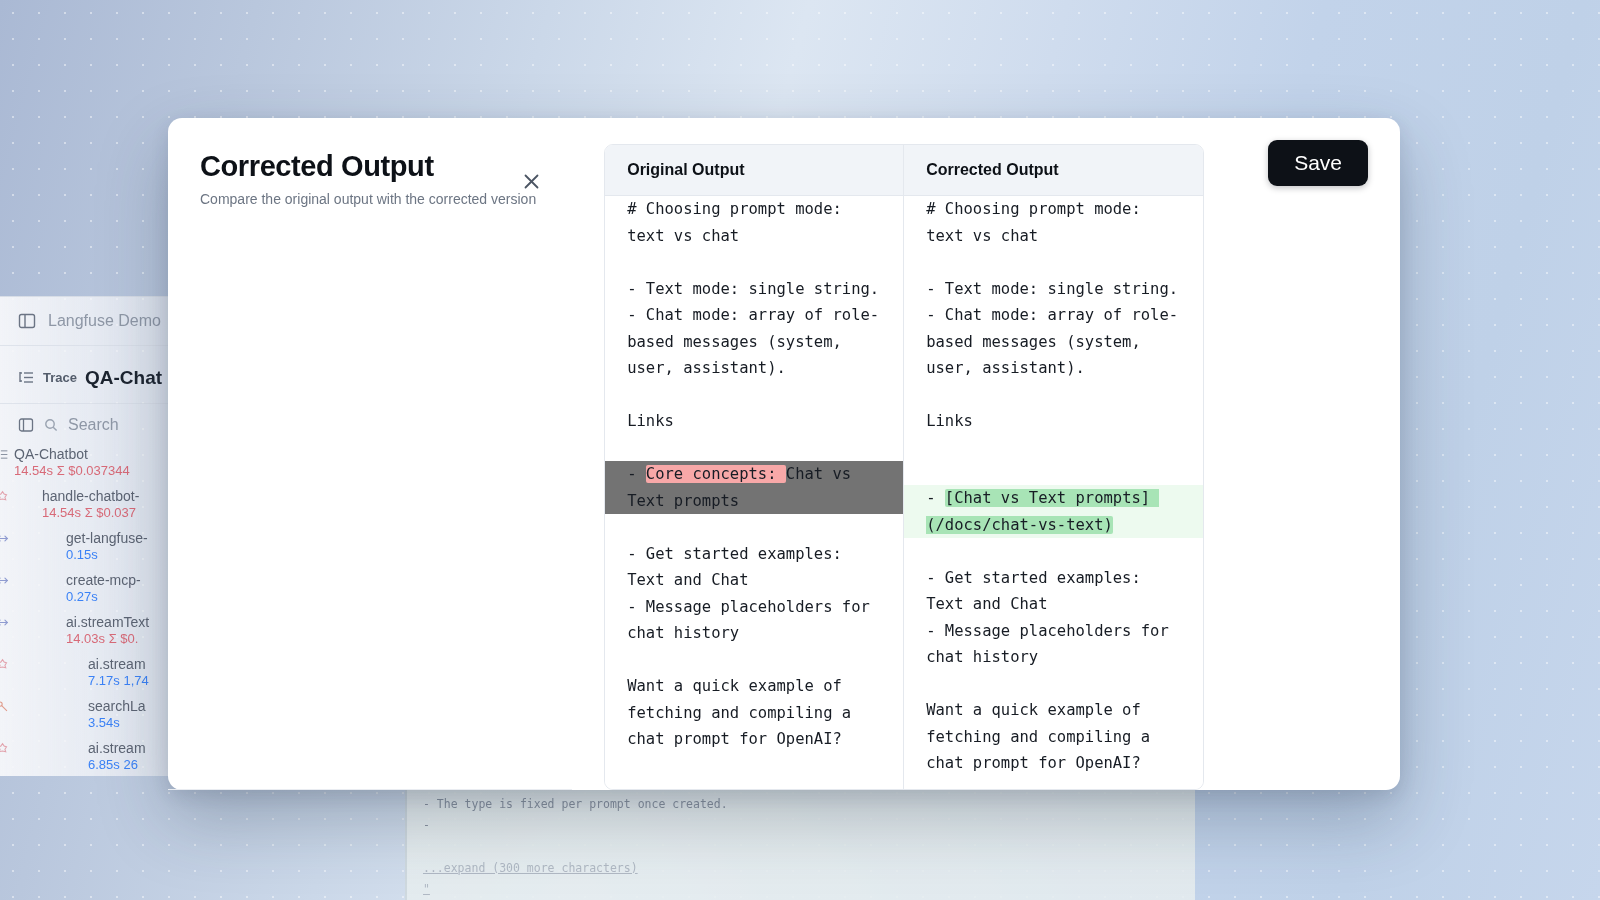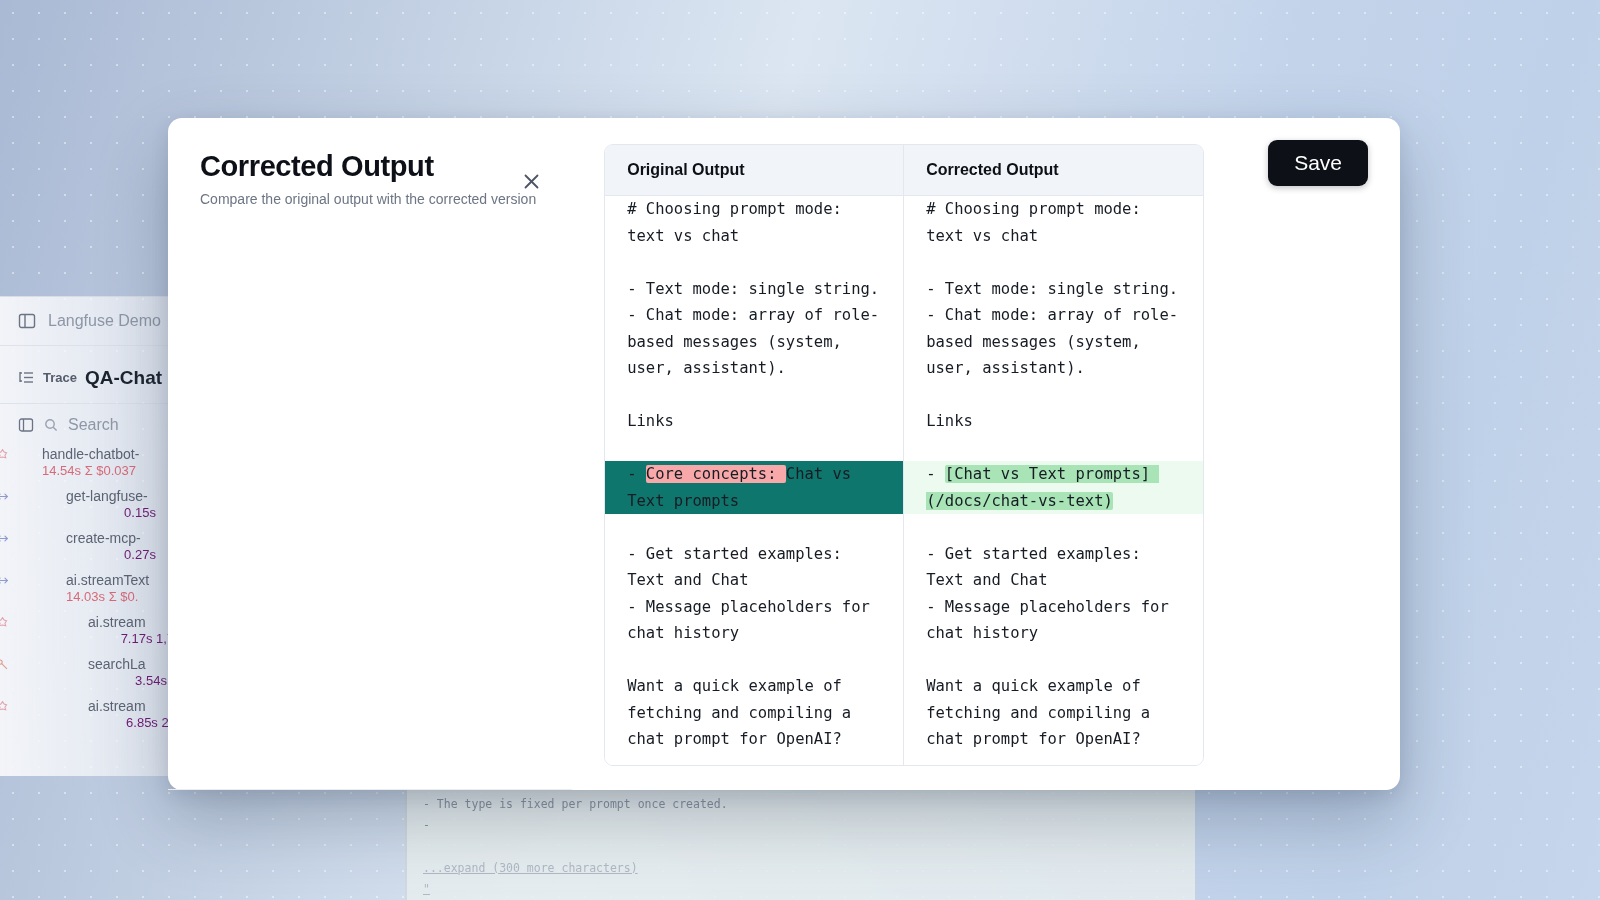--- a/index.html
+++ b/index.html
@@ -46,21 +46,21 @@
   .bg-txt-muted{ color:#8e97a6; font-size:16px; white-space:nowrap; }
   .bg-trace-label{ color:#535c6b; font-size:13px; font-weight:600; white-space:nowrap;}
   .bg-trace-title{ color:#1c2430; font-size:19px; font-weight:700; white-space:nowrap;}
   .bg-icon{ display:inline-block; color:#6b7484; flex:none; }
   .bg-icon svg{ display:block; }
 
   .bg-tree{ position:absolute; left:14px; top:446px; width:200px; }
   .bg-node{ position:relative; margin-bottom:10px; white-space:nowrap; }
   .bg-node .nlabel{ color:#5c6473; font-size:14px; }
   .bg-node .nmeta{ color:#d86a78; font-size:13px; margin-top:1px; }
-  .bg-node .nmeta.gray{ color:#701a75;text-align:center; }
+  .bg-node .nmeta.gray{ color:#3b82f6; }
   .bg-node .nicon{ position:absolute; left:-18px; top:1px; }
   .d1{ padding-left:28px; } .d2{ padding-left:52px; } .d3{ padding-left:74px; }
 
   .bg-code{
     position:absolute; left:405px; top:782px; width:790px; height:118px;
     background:linear-gradient(180deg,#eef3f1,#e7eef0);
     border-left:2px solid #cfd9dd;
     padding:12px 16px;
     font-family:"DejaVu Sans Mono", monospace; font-size:11.5px; color:#7e8794;
     opacity:.85;
@@ -106,22 +106,22 @@
   .diff-col{ width:50%; padding:0; }
   .diff-col.left{ border-right:1px solid #e4e8ee; }
 
   .dline{
     font-family:"DejaVu Sans Mono", monospace;
     font-size:15.5px; line-height:26.5px; color:#171c24;
     padding:0 22px; white-space:pre-wrap; min-height:26.5px;
   }
   .dline.pad-top{ }
   .dline.pad-bot{ padding-bottom:12px; }
-  .dline.removed{ background:#0f766e; }
-  .dline.added{ background:#edfaef; }
+  .dline.removed{ background:#737373; }
+  .dline.added{ background:#edfaef;margin-top:24px; }
   .mark-del{ background:#f8a8a8; border-radius:2px; }
   .mark-add{ background:#a8e4b6; border-radius:2px; }
 
   .modal-foot{ padding:22px 32px 30px 32px; display:flex; justify-content:flex-end; }
   .save-btn{
     background:#0d1117; color:#ffffff; border:none; border-radius:9px;
     padding:0 26px; height:46px; font-size:21px; cursor:pointer;
     font-family:"Liberation Sans", sans-serif;
     box-shadow:0 2px 6px rgba(13,17,23,0.25);
   }
@@ -170,20 +170,30 @@
     <span class="bg-icon">
       <svg width="14" height="14" viewBox="0 0 14 14" fill="none" stroke="#9aa3b1" stroke-width="1.4">
         <circle cx="6" cy="6" r="4.2"></circle>
           <line x1="9.2" y1="9.2" x2="12.6" y2="12.6"></line>
       </svg>
     </span>
     <span class="bg-txt-muted">Search</span>
   </div>
 
   <div class="bg-tree">
+      <div class="bg-node d0">
+        <span class="nicon"><svg width="13" height="13" viewBox="0 0 16 16" fill="none" stroke="#8a93a2" stroke-width="1.3">
+            <line x1="6" y1="3.5" x2="14" y2="3.5"></line>
+            <line x1="6" y1="8" x2="14" y2="8"></line>
+            <line x1="6" y1="12.5" x2="14" y2="12.5"></line>
+            <path d="M2 2.5v11"></path>
+          </svg></span>
+        <div class="nlabel">QA-Chatbot</div>
+        <div class="nmeta">14.54s  Σ $0.037344</div>
+      </div>
       <div class="bg-node d1">
         <span class="nicon"><svg width="13" height="13" viewBox="0 0 16 16" fill="none" stroke="#e2a3ad" stroke-width="1.3">
             <path d="M8 2l2 3 3 1-2 3 1 3-4-1-4 1 1-3-2-3 3-1z"></path>
           </svg></span>
         <div class="nlabel">handle-chatbot-</div>
         <div class="nmeta">14.54s  Σ $0.037</div>
       </div>
       <div class="bg-node d2">
         <span class="nicon"><svg width="13" height="13" viewBox="0 0 16 16" fill="none" stroke="#8f9bd0" stroke-width="1.4" stroke-linecap="round">
             <line x1="2" y1="8" x2="14" y2="8"></line>

